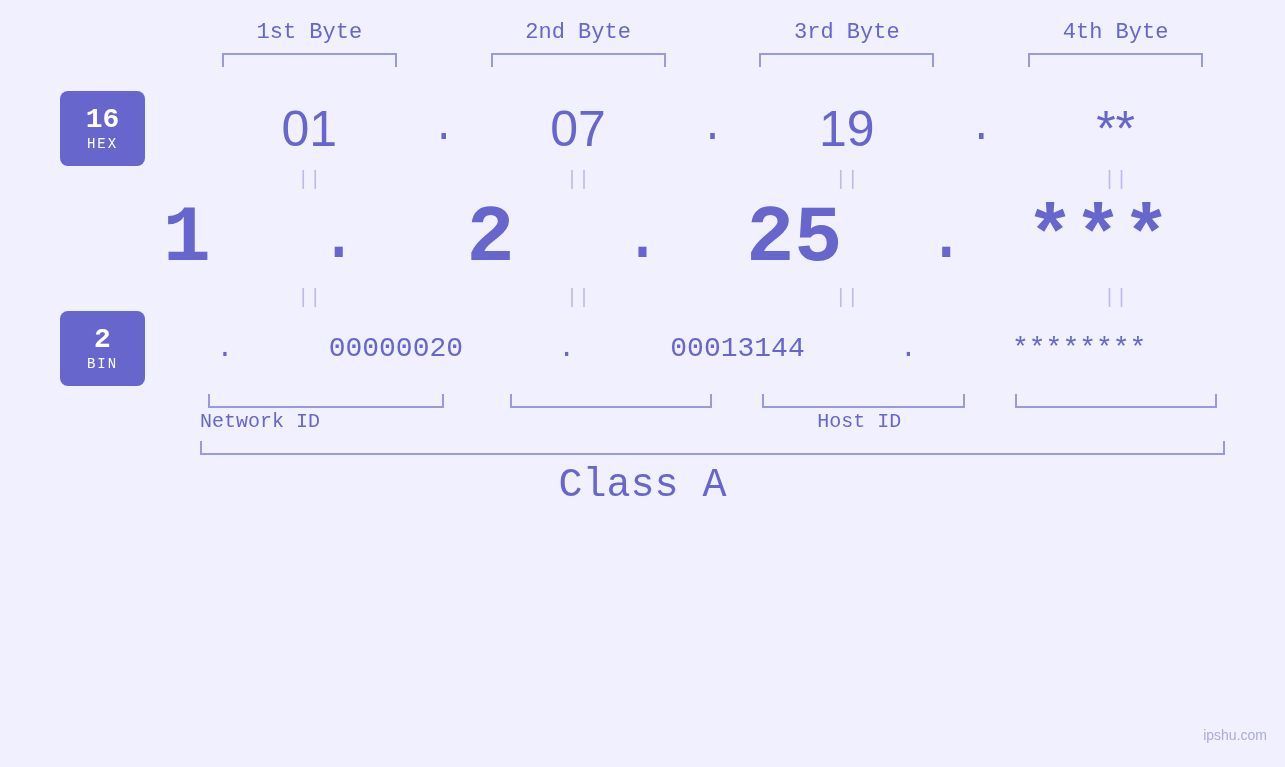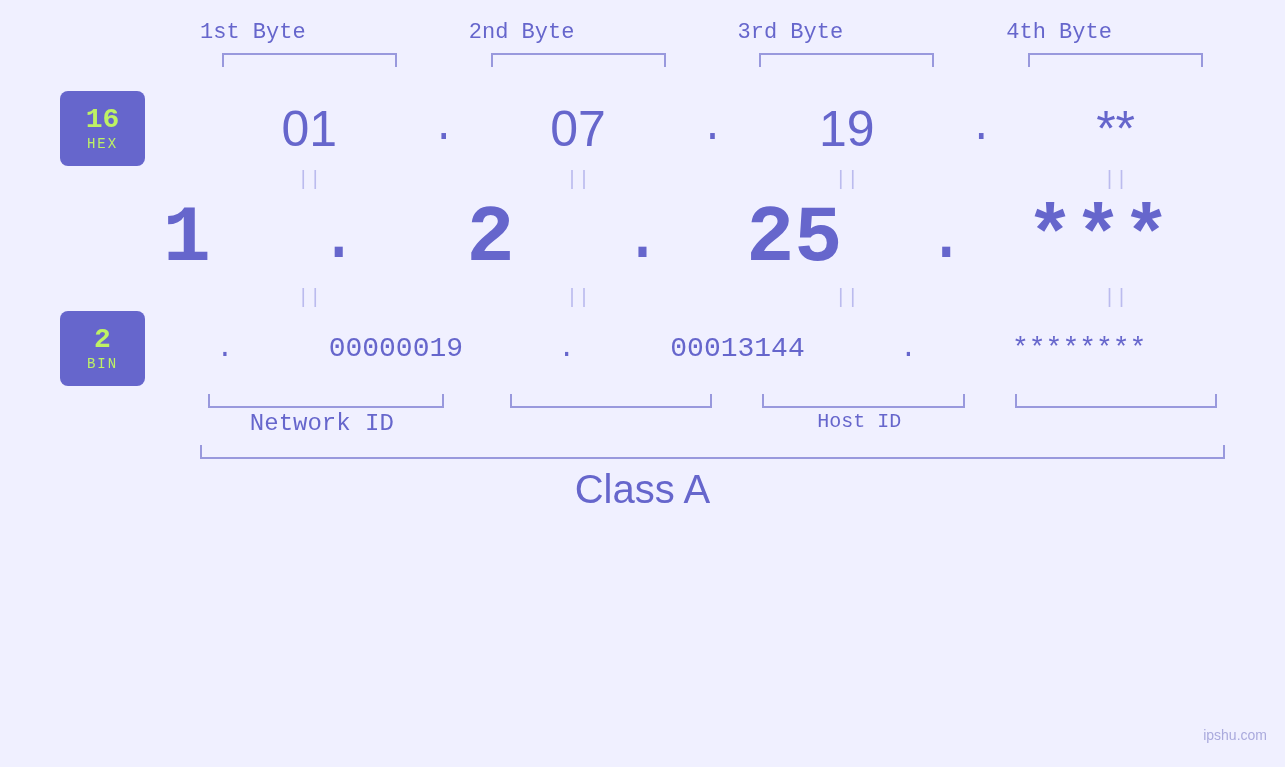--- a/index.html
+++ b/index.html
@@ -27,20 +27,21 @@
     .byte-headers {
       display: flex;
       width: 100%;
       justify-content: flex-end;
       padding-left: 140px;
       margin-bottom: 8px;
     }
 
     .byte-header {
       flex: 1;
+      text-align: center;
       color: #6666cc;
       font-size: 22px;
       font-family: 'Courier New', Courier, monospace;
     }
 
     
     .top-brackets {
       display: flex;
       width: 100%;
       padding-left: 140px;
@@ -64,21 +65,21 @@
 
     .badge {
       width: 85px;
       height: 75px;
       background: #6666cc;
       border-radius: 8px;
       display: flex;
       flex-direction: column;
       align-items: center;
       justify-content: center;
-      color: #bef264;
+      color: #ffffff;
       flex-shrink: 0;
       margin-right: 55px;
     }
 
     .badge-number {
       font-size: 28px;
       font-weight: bold;
       line-height: 1.1;
     }
 
@@ -110,21 +111,21 @@
     .class-row {
       display: flex;
       width: 100%;
       justify-content: center;
       margin-top: 4px;
     }
 
     .class-label {
       color: #6666cc;
       font-size: 40px;
-      font-family: Liberation Sans, sans-serif;
+      font-family: Liberation Mono, monospace;
     }
 
     
     .watermark {
       position: absolute;
       bottom: 24px;
       right: 18px;
       color: #aaaadd;
       font-size: 14px;
       font-family: Arial, sans-serif;
@@ -307,21 +308,21 @@
   <div class="row-with-badge">
     <div class="badge-area">
       <div class="badge">
         <span class="badge-number">2</span>
         <span class="badge-label">BIN</span>
       </div>
     </div>
     <div class="cells-area">
       <div class="dot-sep dot-bin">.</div>
       <div class="val-cell">
-        <span class="bin-value">00000019</span>
+        <span class="bin-value">00000020</span>
       </div>
       <div class="dot-sep dot-bin">.</div>
       <div class="val-cell">
         <span class="bin-value">00013144</span>
       </div>
       <div class="dot-sep dot-bin">.</div>
       <div class="val-cell">
         <span class="bin-value">********</span>
       </div>
     </div>
@@ -339,21 +340,21 @@
 
       <div style="flex:1; border-bottom:2px solid #9999dd; border-left:2px solid #9999dd; border-right:2px solid #9999dd; height:14px;"></div>
       <div style="width:50px;flex-shrink:0;"></div>
       <div style="flex:1; border-bottom:2px solid #9999dd; border-left:2px solid #9999dd; border-right:2px solid #9999dd; height:14px;"></div>
       <div style="width:50px;flex-shrink:0;"></div>
       <div style="flex:1; border-bottom:2px solid #9999dd; border-left:2px solid #9999dd; border-right:2px solid #9999dd; height:14px;"></div>
     </div>
   </div>
 
   <div style="display:flex; width:100%; padding-left:140px; margin-top:2px;">
-    <div style="flex:1; text-align:center; color:#6666cc; font-size:24px; font-family:'Courier New',monospace;">Network ID</div>
+    <div style="flex:1; text-align:left; color:#6666cc; font-size:20px; font-family:'Courier New',monospace;">Network ID</div>
     <div style="width:50px;flex-shrink:0;"></div>
     <div style="flex:3; text-align:center; color:#6666cc; font-size:20px; font-family:'Courier New',monospace;">Host ID</div>
   </div>
 
   <div style="width:100%; padding-left:140px; margin-top:8px;">
     <div style="border-bottom:2px solid #9999dd; border-left:2px solid #9999dd; border-right:2px solid #9999dd; height:14px; width:100%;"></div>
   </div>
 
   <div class="class-row" style="margin-top:8px;">
     <span class="class-label">Class A</span>

